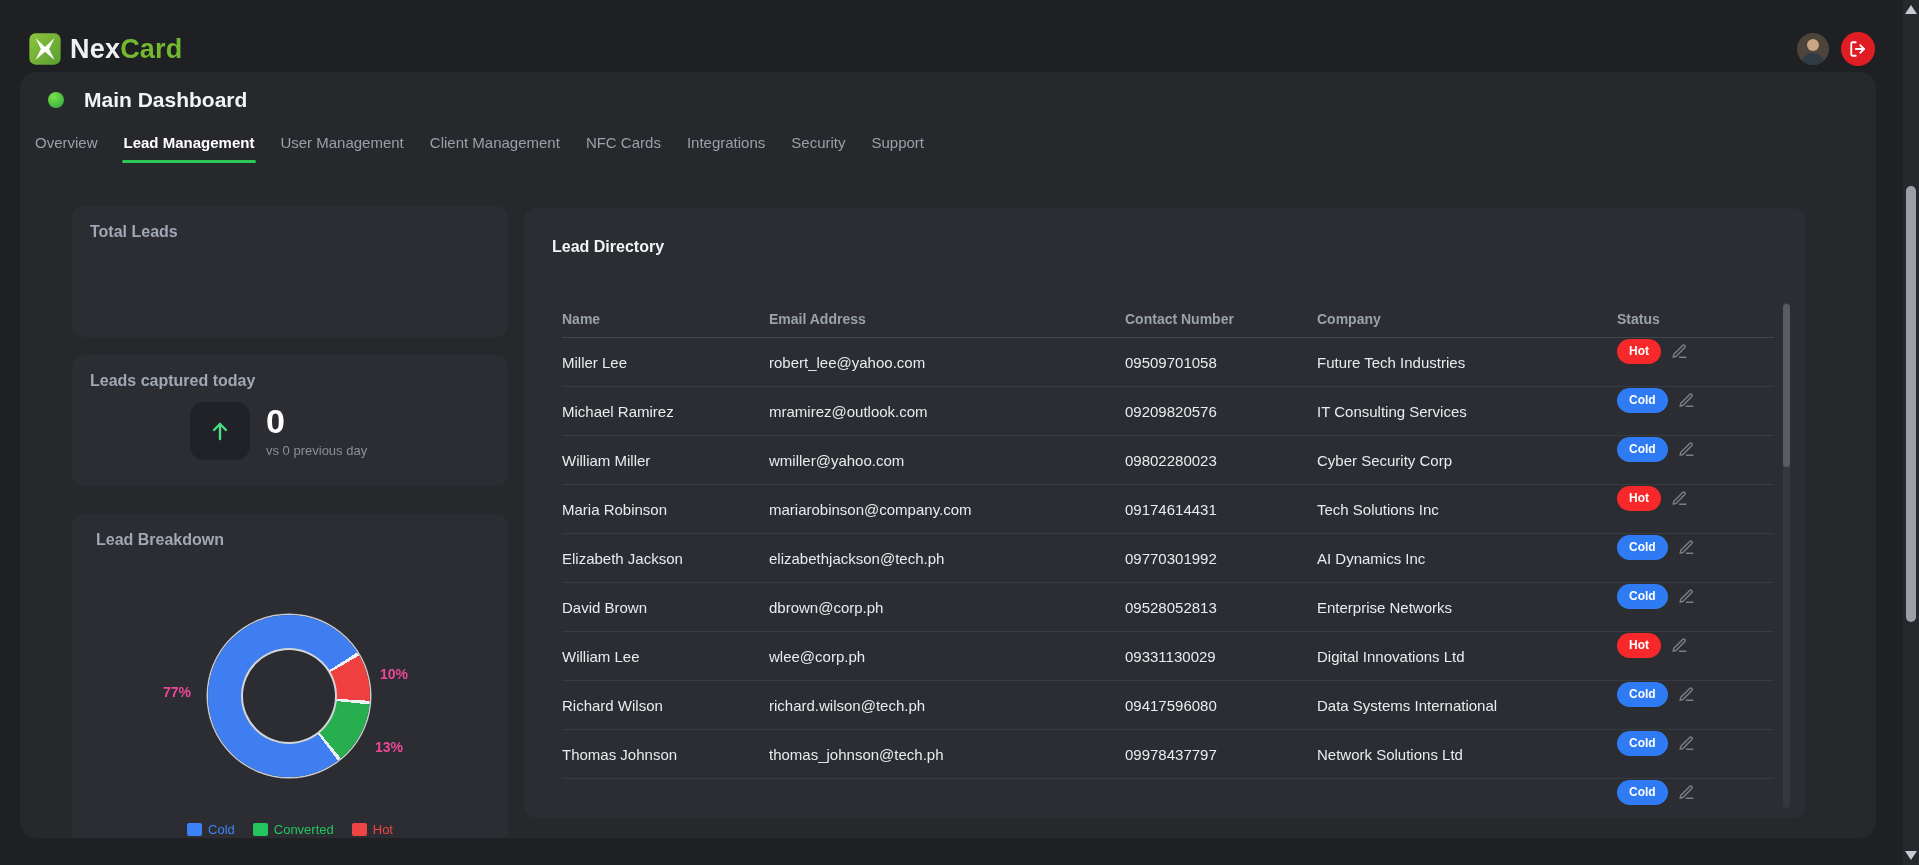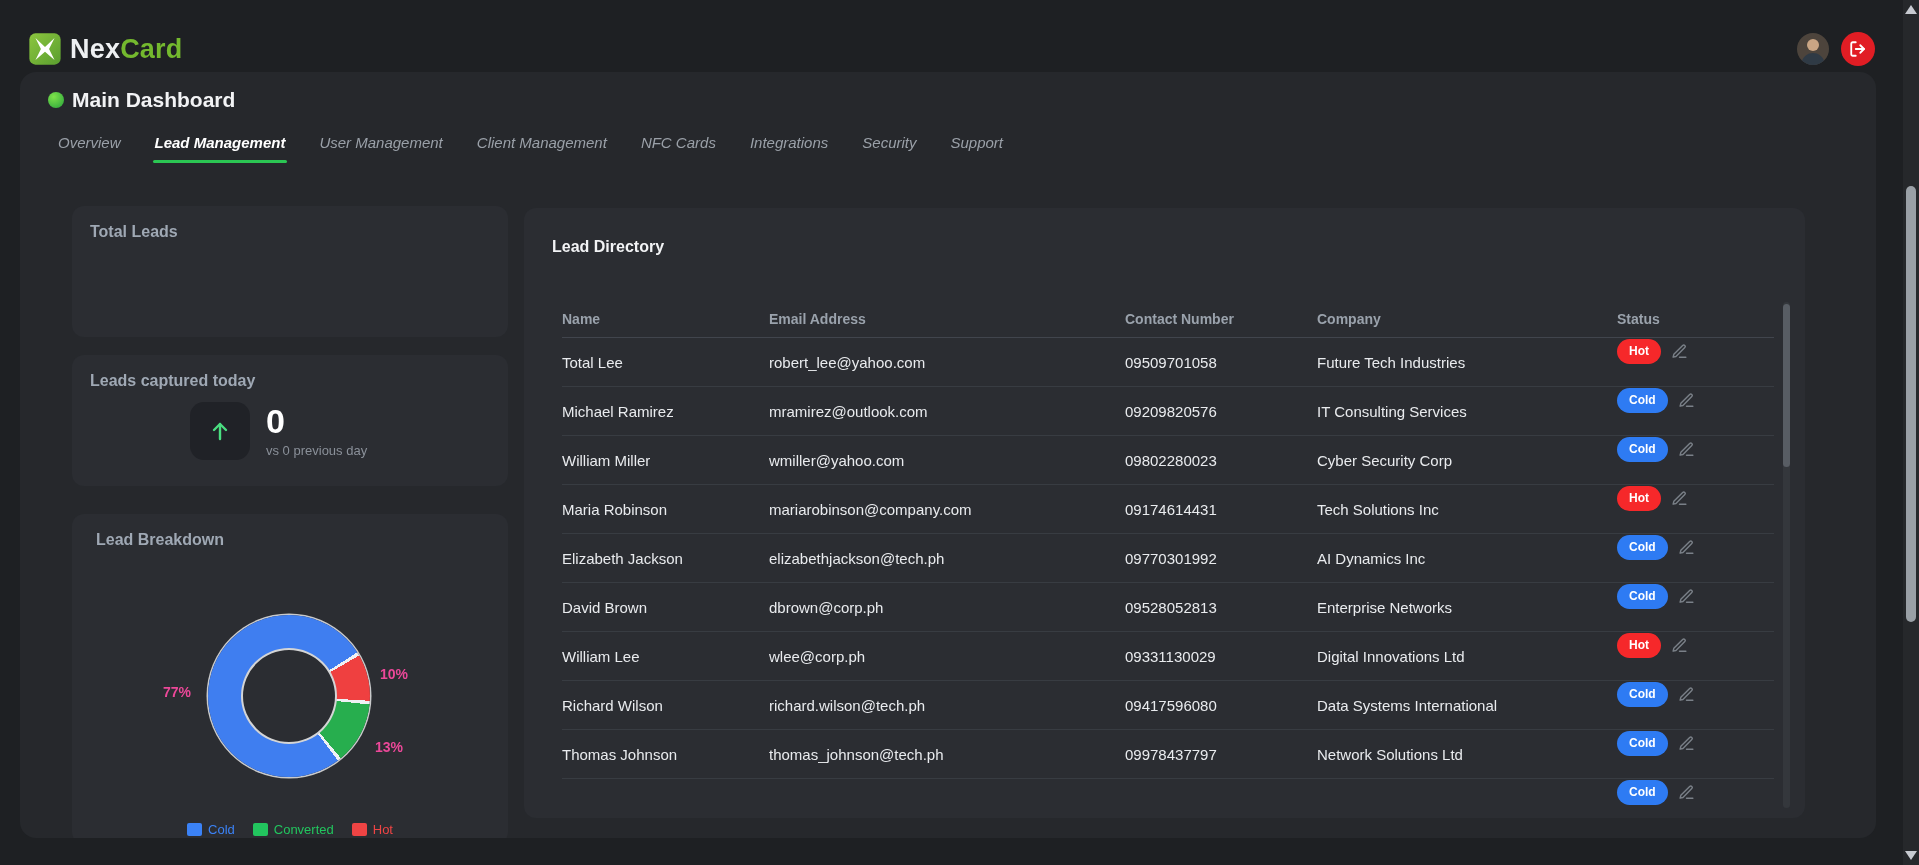--- a/index.html
+++ b/index.html
@@ -18,25 +18,25 @@
   .logo-text { font-size:27px; font-weight:700; letter-spacing:.2px; }
   .logo-text .nx { color:#eef0f2; }
   .logo-text .cd { color:#74b92e; }
   .topbar-right { margin-left:auto; display:flex; align-items:center; gap:12px; }
   .avatar { width:32px; height:32px; border-radius:50%; overflow:hidden; display:block; }
   .logout-btn { width:34px; height:34px; border-radius:50%; background:#e11d24; border:none; display:flex; align-items:center; justify-content:center; cursor:pointer; }
 
   
   .container { position:absolute; left:20px; top:72px; width:1856px; height:766px; background:#26282c; border-radius:16px; overflow:hidden; }
 
-  .page-head { position:absolute; left:28px; top:16px; display:flex; align-items:center; gap:8px; }
+  .page-head { position:absolute; left:28px; top:16px; display:flex; align-items:center; gap:20px; }
   .status-dot { width:16px; height:16px; border-radius:50%; background:radial-gradient(circle at 35% 30%, #7ee24a, #27a33b); }
   .page-title { font-size:21px; font-weight:700; color:#f2f3f5; }
 
-  .tab-bar { position:absolute; left:36px; top:56px; display:flex; gap:30px;font-style:italic; }
+  .tab-bar { position:absolute; left:13px; top:56px; display:flex; gap:22px; }
   .tab { position:relative; font-size:15px; color:#9aa0a8; padding:6px 2px 12px; cursor:pointer; white-space:nowrap; }
   .tab.active { color:#ffffff; font-weight:700; }
   .tab.active::after { content:""; position:absolute; left:0; right:0; bottom:0; height:3px; border-radius:3px; background:#2bc653; }
 
   
   .card { position:absolute; background:#2b2d32; border-radius:12px; }
   .card-title { font-size:16px; font-weight:700; color:#9fa8b4; }
   #card-total   { left:52px; top:134px; width:436px; height:131px; padding:17px 18px; }
   #card-today   { left:52px; top:283px; width:436px; height:131px; padding:17px 18px; }
   #card-breakdown { left:52px; top:442px; width:436px; height:330px; padding:17px 24px; }
@@ -191,21 +191,21 @@
     <div class="tbl">
       <div class="tbl-head">
         <span>Name</span>
         <span>Email Address</span>
         <span>Contact Number</span>
         <span>Company</span>
         <span>Status</span>
       </div>
       <div>
           <div class="tbl-row">
-    <span class="c-name">Total Lee</span>
+    <span class="c-name">Miller Lee</span>
     <span class="c-email">robert_lee@yahoo.com</span>
     <span class="c-contact">09509701058</span>
     <span class="c-company">Future Tech Industries</span>
     <span class="cell-status">
       <span class="badge" style="background: rgb(246, 40, 42);">Hot</span>
       <button class="edit-btn">
         <svg width="17" height="17" viewBox="0 0 24 24" fill="none" stroke="#7a8088" stroke-width="2" stroke-linecap="round" stroke-linejoin="round">
           <path d="M12 20h9"></path>
           <path d="M16.5 3.5a2.1 2.1 0 0 1 3 3L7 19l-4 1 1-4z"></path>
         </svg>

